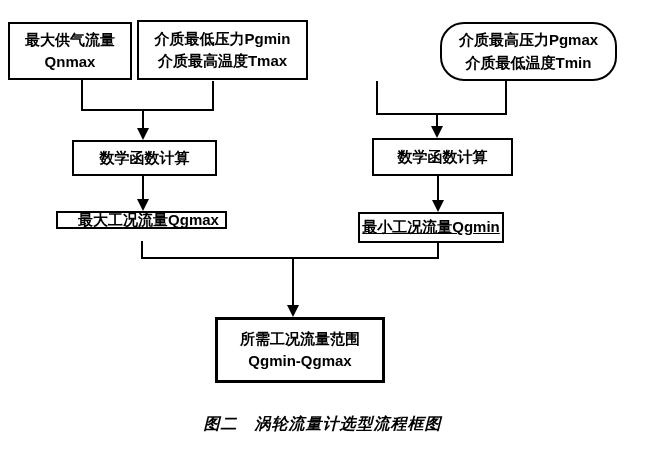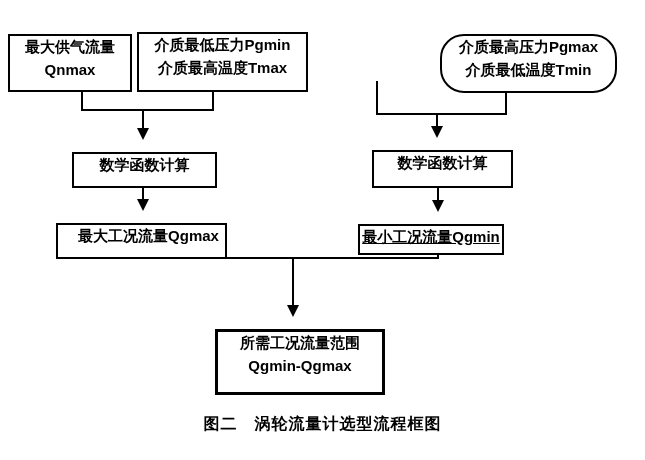--- a/index.html
+++ b/index.html
@@ -23,47 +23,47 @@
     width: 645px;
     height: 460px;
   }
   .node {
     position: absolute;
     box-sizing: border-box;
     border: 2px solid #000000;
     background: #ffffff;
     display: flex;
     flex-direction: column;
-    justify-content: flex-start;
+    justify-content: center;
     align-items: center;
     text-align: center;
     font-weight: bold;
     font-size: 15px;
     line-height: 1.5;
-    margin-top: 12px;
   }
   .node .nl { white-space: nowrap; }
   #n-qnmax      { left: 8px;   top: 22px;  width: 124px; height: 58px; }
   #n-pgmin-tmax { left: 137px; top: 20px;  width: 171px; height: 60px; }
   #n-qnmin      { left: 318px; top: 22px;  width: 110px; height: 59px; }
   #n-pgmax-tmin { left: 440px; top: 22px;  width: 177px; height: 59px; border-radius: 24px; }
   #n-calc-left  { left: 72px;  top: 140px; width: 145px; height: 36px; }
   #n-calc-right { left: 372px; top: 138px; width: 141px; height: 38px; }
-  #n-qgmax      { left: 56px;  top: 211px; width: 171px; height: 36px; padding-left: 14px; }
+  #n-qgmax      { left: 56px;  top: 211px; width: 171px; height: 18px; padding-left: 14px; }
   #n-qgmin      { left: 358px; top: 212px; width: 146px; height: 31px; text-decoration: underline; }
   #n-range      { left: 215px; top: 317px; width: 170px; height: 66px; border-width: 3px; }
   .caption {
     position: absolute;
     left: 0;
     top: 414px;
     width: 100%;
     text-align: center;
     font-weight: bold;
     font-size: 16px;
     letter-spacing: 1px;
+    font-style: italic;
   }
 </style>
 </head>
 <body>
 
 <div class="stage">
 
   <svg class="connectors" width="645" height="460" viewBox="0 0 645 460" fill="none" stroke="#000000" stroke-width="2">
 
     <path d="M82,80 V110 H213 V81"></path>

